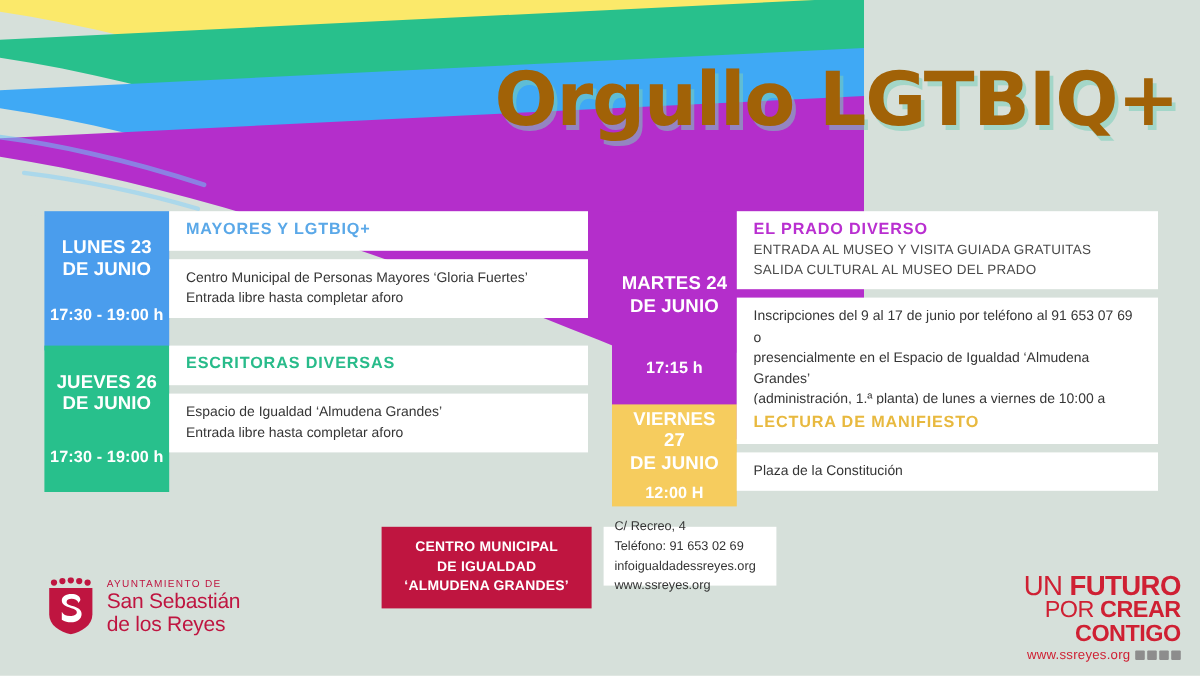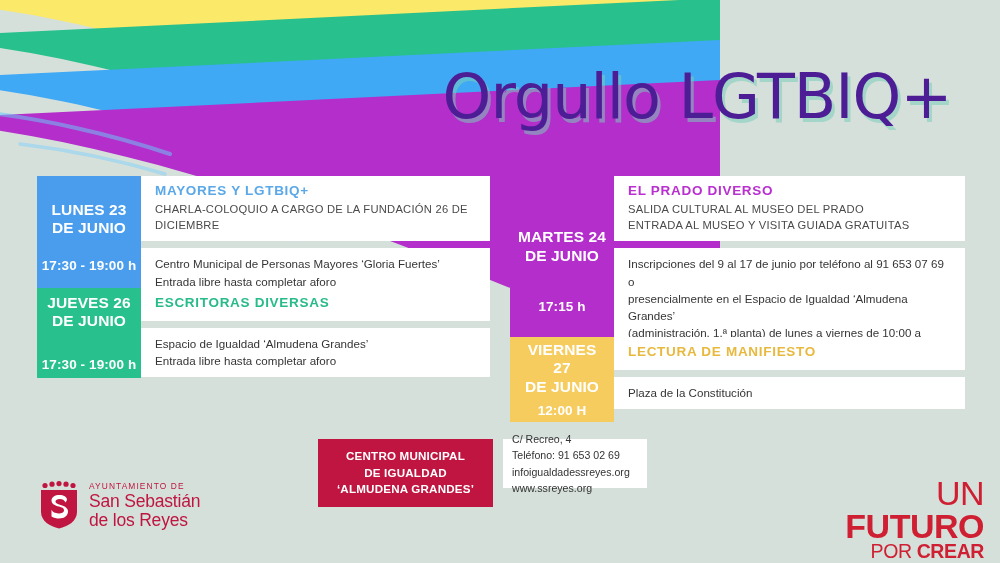--- a/index.html
+++ b/index.html
@@ -27,47 +27,47 @@
     left: -40px;
     width: 760px;
     height: 300px;
     pointer-events: none;
   }
 
   
   #poster-title {
     position: absolute;
     left: 412px;
-    top: 60px;
+    top: 46px;
     width: 570px;
     text-align: center;
     font-family: "DejaVu Sans", sans-serif;
-    font-weight: normal;
+    font-weight: bold;
     font-size: 62px;
     letter-spacing: -1px;
-    color: #4c1d95;
+    color: #a16207;
     text-shadow: 3px 4px 0 rgba(122, 206, 185, .55);
     white-space: nowrap;
   }
 
   
   .event-card {
     position: absolute;
     display: flex;
     align-items: stretch;
   }
   .date-panel {
     flex: 0 0 104px;
     display: flex;
     flex-direction: column;
     justify-content: center;
     align-items: center;
     color: #ffffff;
     text-align: center;
-    padding: 6px 2px;
+    padding: 22px 2px;
     box-sizing: border-box;
   }
   .date-panel .date-label {
     font-size: 15.5px;
     font-weight: bold;
     line-height: 1.18;
     letter-spacing: .1px;
   }
   .date-panel .time-label {
     font-size: 13.5px;
@@ -192,21 +192,21 @@
   
   #slogan {
     position: absolute;
     right: 16px;
     top: 477px;
     width: 190px;
     text-align: right;
     color: #cf2033;
   }
   #slogan .slogan-line1 {
-    font-size: 34px;
+    font-size: 23px;
     font-weight: bold;
     line-height: .96;
     letter-spacing: -.5px;
   }
   #slogan .slogan-line1 .thin { font-weight: normal; }
   #slogan .slogan-line2 {
     font-size: 19.5px;
     font-weight: bold;
     line-height: 1.02;
     letter-spacing: -.4px;
@@ -263,21 +263,20 @@
     <div class="date-panel">
       <div class="date-label">
         <div>LUNES 23</div>
         <div>DE JUNIO</div>
       </div>
       <div class="time-label">17:30 - 19:00 h</div>
     </div>
     <div class="card-body">
       <div class="card-block">
         <div class="card-heading">MAYORES Y LGTBIQ+</div>
-        <div class="card-sub">CHARLA-COLOQUIO A CARGO DE LA FUNDACIÓN 26 DE DICIEMBRE</div>
       </div>
       <div class="block-gap"></div>
       <div class="card-block">
         <div class="card-detail">Centro Municipal de Personas Mayores ‘Gloria Fuertes’</div>
         <div class="card-detail">Entrada libre hasta completar aforo</div>
       </div>
     </div>
   </div>
 
   <div class="event-card" id="card-jueves">
@@ -304,22 +303,22 @@
     <div class="date-panel">
       <div class="date-label">
         <div>MARTES 24</div>
         <div>DE JUNIO</div>
       </div>
       <div class="time-label">17:15 h</div>
     </div>
     <div class="card-body">
       <div class="card-block">
         <div class="card-heading">EL PRADO DIVERSO</div>
+        <div class="card-sub">ENTRADA AL MUSEO Y VISITA GUIADA GRATUITAS</div>
         <div class="card-sub">SALIDA CULTURAL AL MUSEO DEL PRADO</div>
-        <div class="card-sub">ENTRADA AL MUSEO Y VISITA GUIADA GRATUITAS</div>
       </div>
       <div class="block-gap"></div>
       <div class="card-block">
         <div class="card-detail">Inscripciones del 9 al 17 de junio por teléfono al 91 653 07 69 o</div>
         <div class="card-detail">presencialmente en el Espacio de Igualdad ‘Almudena Grandes’</div>
         <div class="card-detail">(administración, 1.ª planta) de lunes a viernes de 10:00 a 14:00 h.</div>
       </div>
     </div>
   </div>
 

